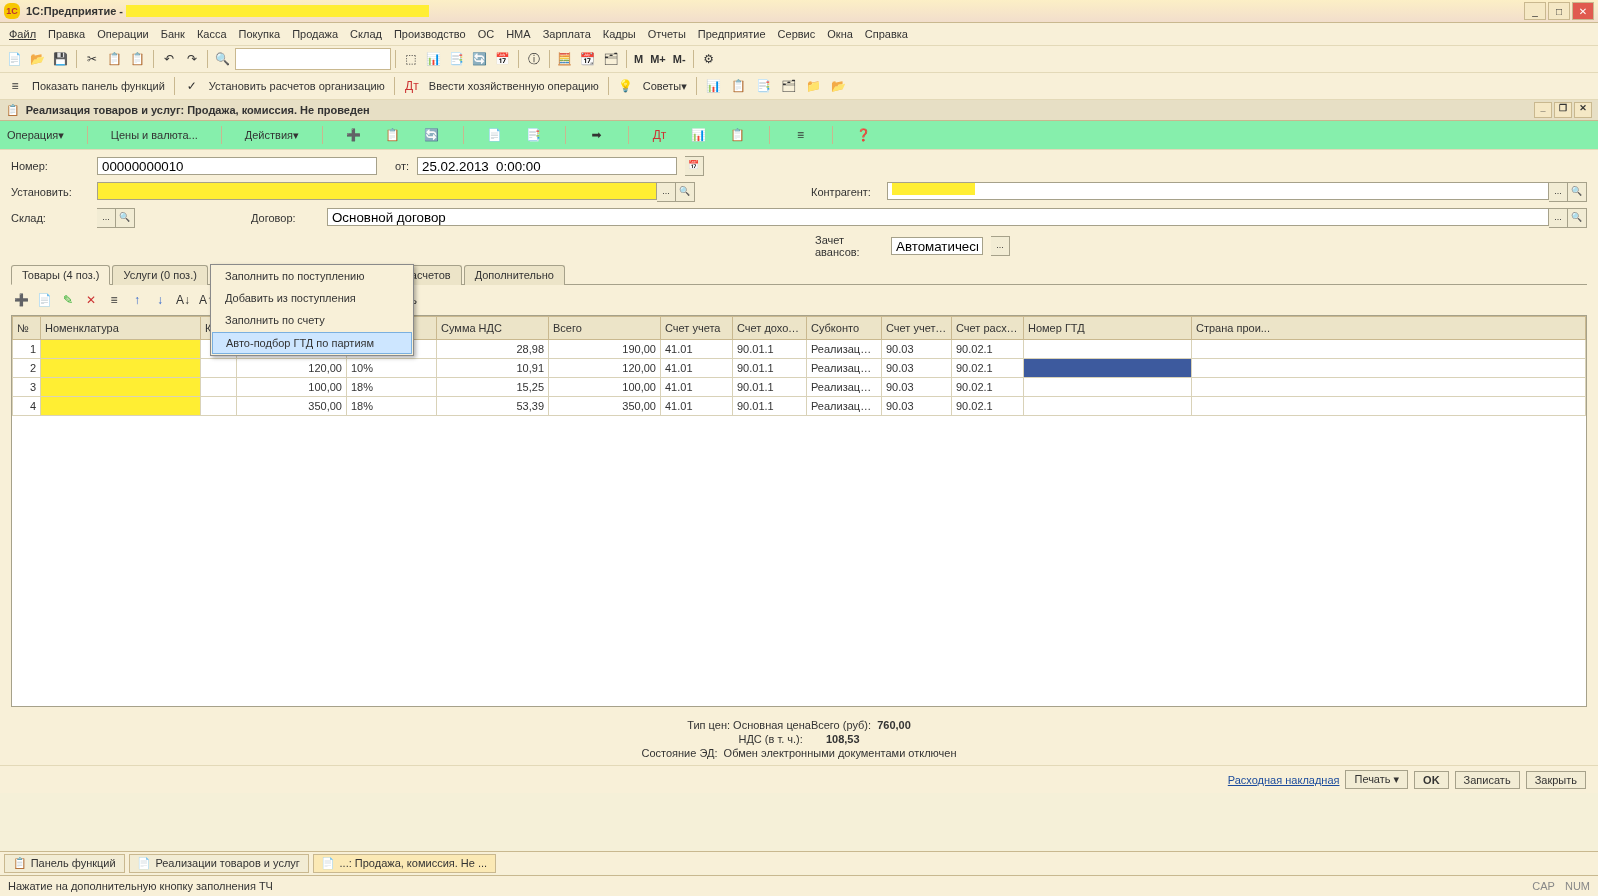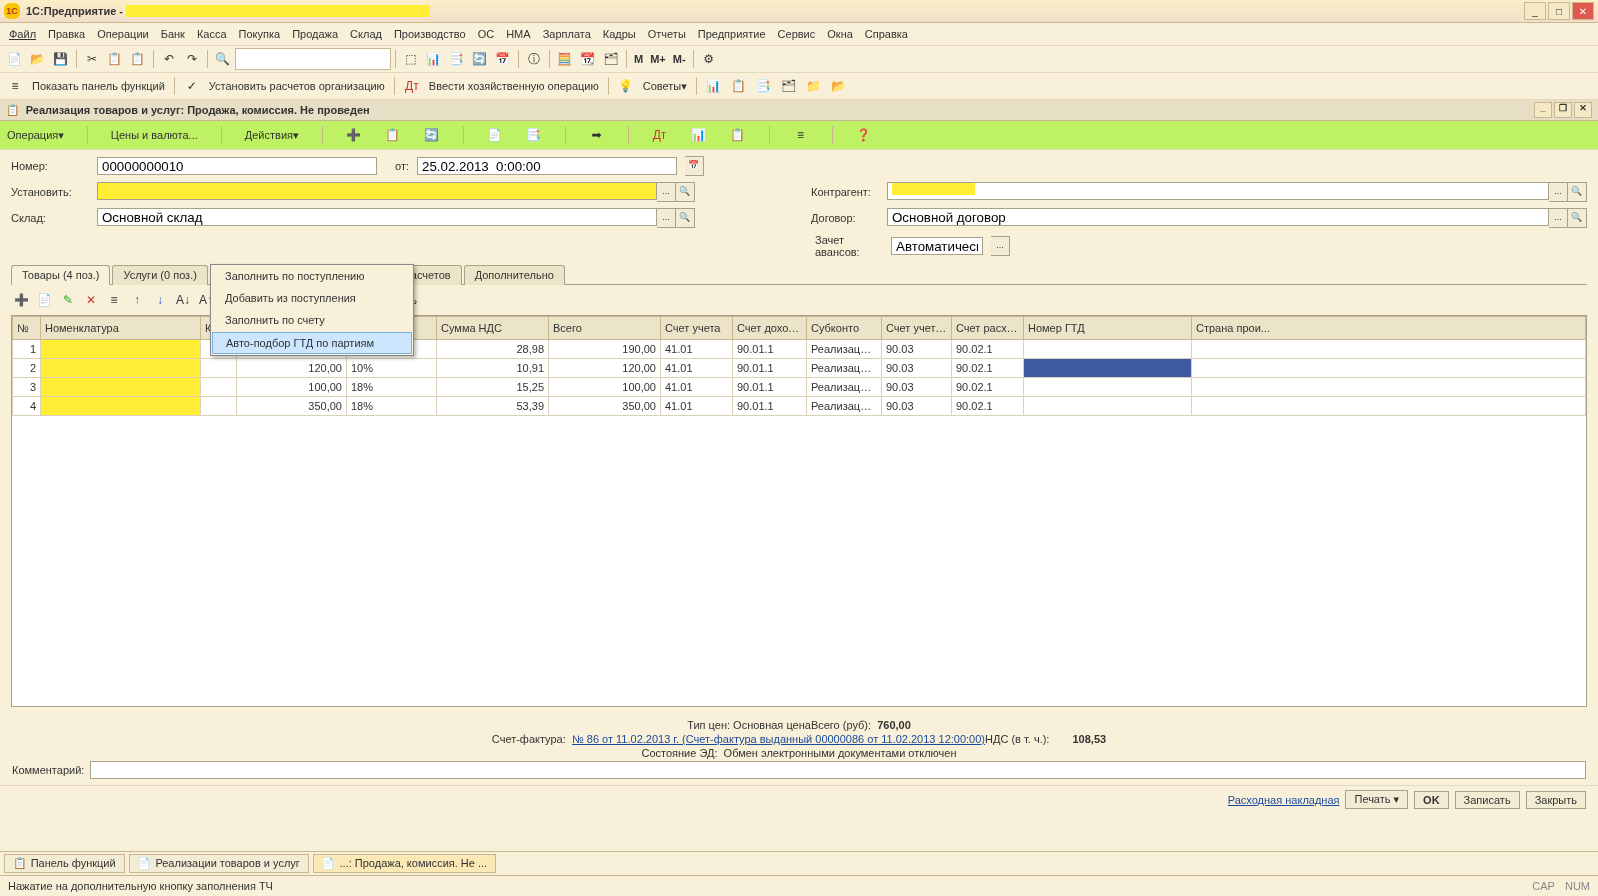--- a/index.html
+++ b/index.html
@@ -14,21 +14,21 @@
 .menubar span{padding:2px 5px;cursor:pointer}
 .toolbar{background:#f8f0d8;height:26px;display:flex;align-items:center;padding:0 4px;gap:1px;border-bottom:1px solid #e3d9b8}
 .toolbar2{background:#f8f0d8;height:26px;display:flex;align-items:center;padding:0 4px;gap:3px;border-bottom:1px solid #e3d9b8}
 .tbicon{width:20px;height:20px;border:1px solid transparent;display:flex;align-items:center;justify-content:center;font-size:12px;cursor:pointer}
 .sep{width:1px;height:18px;background:#c9b88f;margin:0 3px}
 .tblabel{font-size:11px;margin:0 3px;cursor:pointer;display:flex;align-items:center}
 .combo{height:18px;border:1px solid #c9b88f;background:#fff;width:150px}
 .dochdr{background:#e7dfc5;height:20px;display:flex;align-items:center;padding:0 6px;border-bottom:1px solid #c9b88f;font-weight:bold}
 .dochdr .wctrls{margin-left:auto;display:flex;gap:2px}
 .dochdr .wctrls div{width:16px;height:14px;background:#f5e8c5;border:1px solid #c9b88f;font-size:9px;text-align:center;cursor:pointer}
-.doctb{background:#bef264;height:28px;display:flex;align-items:center;padding:0 4px;gap:17px;border-bottom:1px solid #e3d9b8}
+.doctb{background:#86efac;height:28px;display:flex;align-items:center;padding:0 4px;gap:17px;border-bottom:1px solid #e3d9b8}
 .docbody{padding:6px 11px;background:#f8f0d8}
 .formrow{display:flex;align-items:center;margin-bottom:6px;gap:8px}
 .formrow label{width:78px;display:inline-block}
 .input{height:18px;border:1px solid #a6a18a;background:#fff;padding:0 4px;box-sizing:border-box}
 .input.hl{background:#ffee33}
 .inpbtn{width:18px;height:18px;border:1px solid #a6a18a;background:#f2ecd4;font-size:9px;text-align:center;line-height:16px;cursor:pointer;border-left:none}
 .tabs{display:flex;gap:2px;margin-top:4px;border-bottom:1px solid #a6a18a}
 .tab{padding:3px 10px;border:1px solid #a6a18a;border-bottom:none;background:#ece4c8;border-radius:3px 3px 0 0;cursor:pointer;position:relative;bottom:-1px}
 .tab.active{background:#f8f0d8;border-bottom:1px solid #f8f0d8;font-weight:normal}
 .gridtb{display:flex;align-items:center;gap:1px;padding:4px 0}
@@ -196,21 +196,20 @@
     <label style="width:68px">Контрагент:</label>
     <div style="display:flex;flex:1">
       <div class="input" style="flex:1"><span style="background:#ffee33;padding:0 40px">&nbsp;</span></div>
       <div class="inpbtn">...</div>
       <div class="inpbtn">🔍</div>
     </div>
   </div>
   <div class="formrow">
     <label>Склад:</label>
     <div style="display:flex">
-      <input class="input" style="width: 560px;" value="Основной склад">
       <div class="inpbtn">...</div>
       <div class="inpbtn">🔍</div>
     </div>
     <div style="width:100px"></div>
     <label style="width:68px">Договор:</label>
     <div style="display:flex;flex:1">
       <input class="input" style="flex: 1 1 0%;" value="Основной договор">
       <div class="inpbtn">...</div>
       <div class="inpbtn">🔍</div>
     </div>
@@ -361,29 +360,24 @@
   <div>Заполнить по счету</div>
   <div class="sel">Авто-подбор ГТД по партиям</div>
 </div>
 
 <div class="footer">
   <div class="row">
     <span><span>Тип цен:</span> <span>Основная цена</span></span>
     <span><span>Всего (руб):</span> <b style="margin-left:3px">760,00</b></span>
   </div>
   <div class="row">
-    <span><span>Счет-фактура:</span>&nbsp;&nbsp;<span class="link">№ 86 от 11.02.2013 г. (Счет-фактура выданный 00000086 от 11.02.2013 12:00:00)</span></span>
     <span><span>НДС (в т. ч.):</span> <b style="margin-left:20px">108,53</b></span>
   </div>
   <div class="row">
     <span><span>Состояние ЭД:</span>&nbsp;&nbsp;<span>Обмен электронными документами отключен</span></span>
-  </div>
-  <div class="row" style="align-items:center">
-    <label style="width:78px">Комментарий:</label>
-    <input class="input" style="flex: 1 1 0%;">
   </div>
 </div>
 
 <div class="docftr">
   <span class="link">Расходная накладная</span>
   <div class="btn"><span>Печать</span> ▾</div>
   <div class="btn"><b>OK</b></div>
   <div class="btn">Записать</div>
   <div class="btn">Закрыть</div>
 </div>

